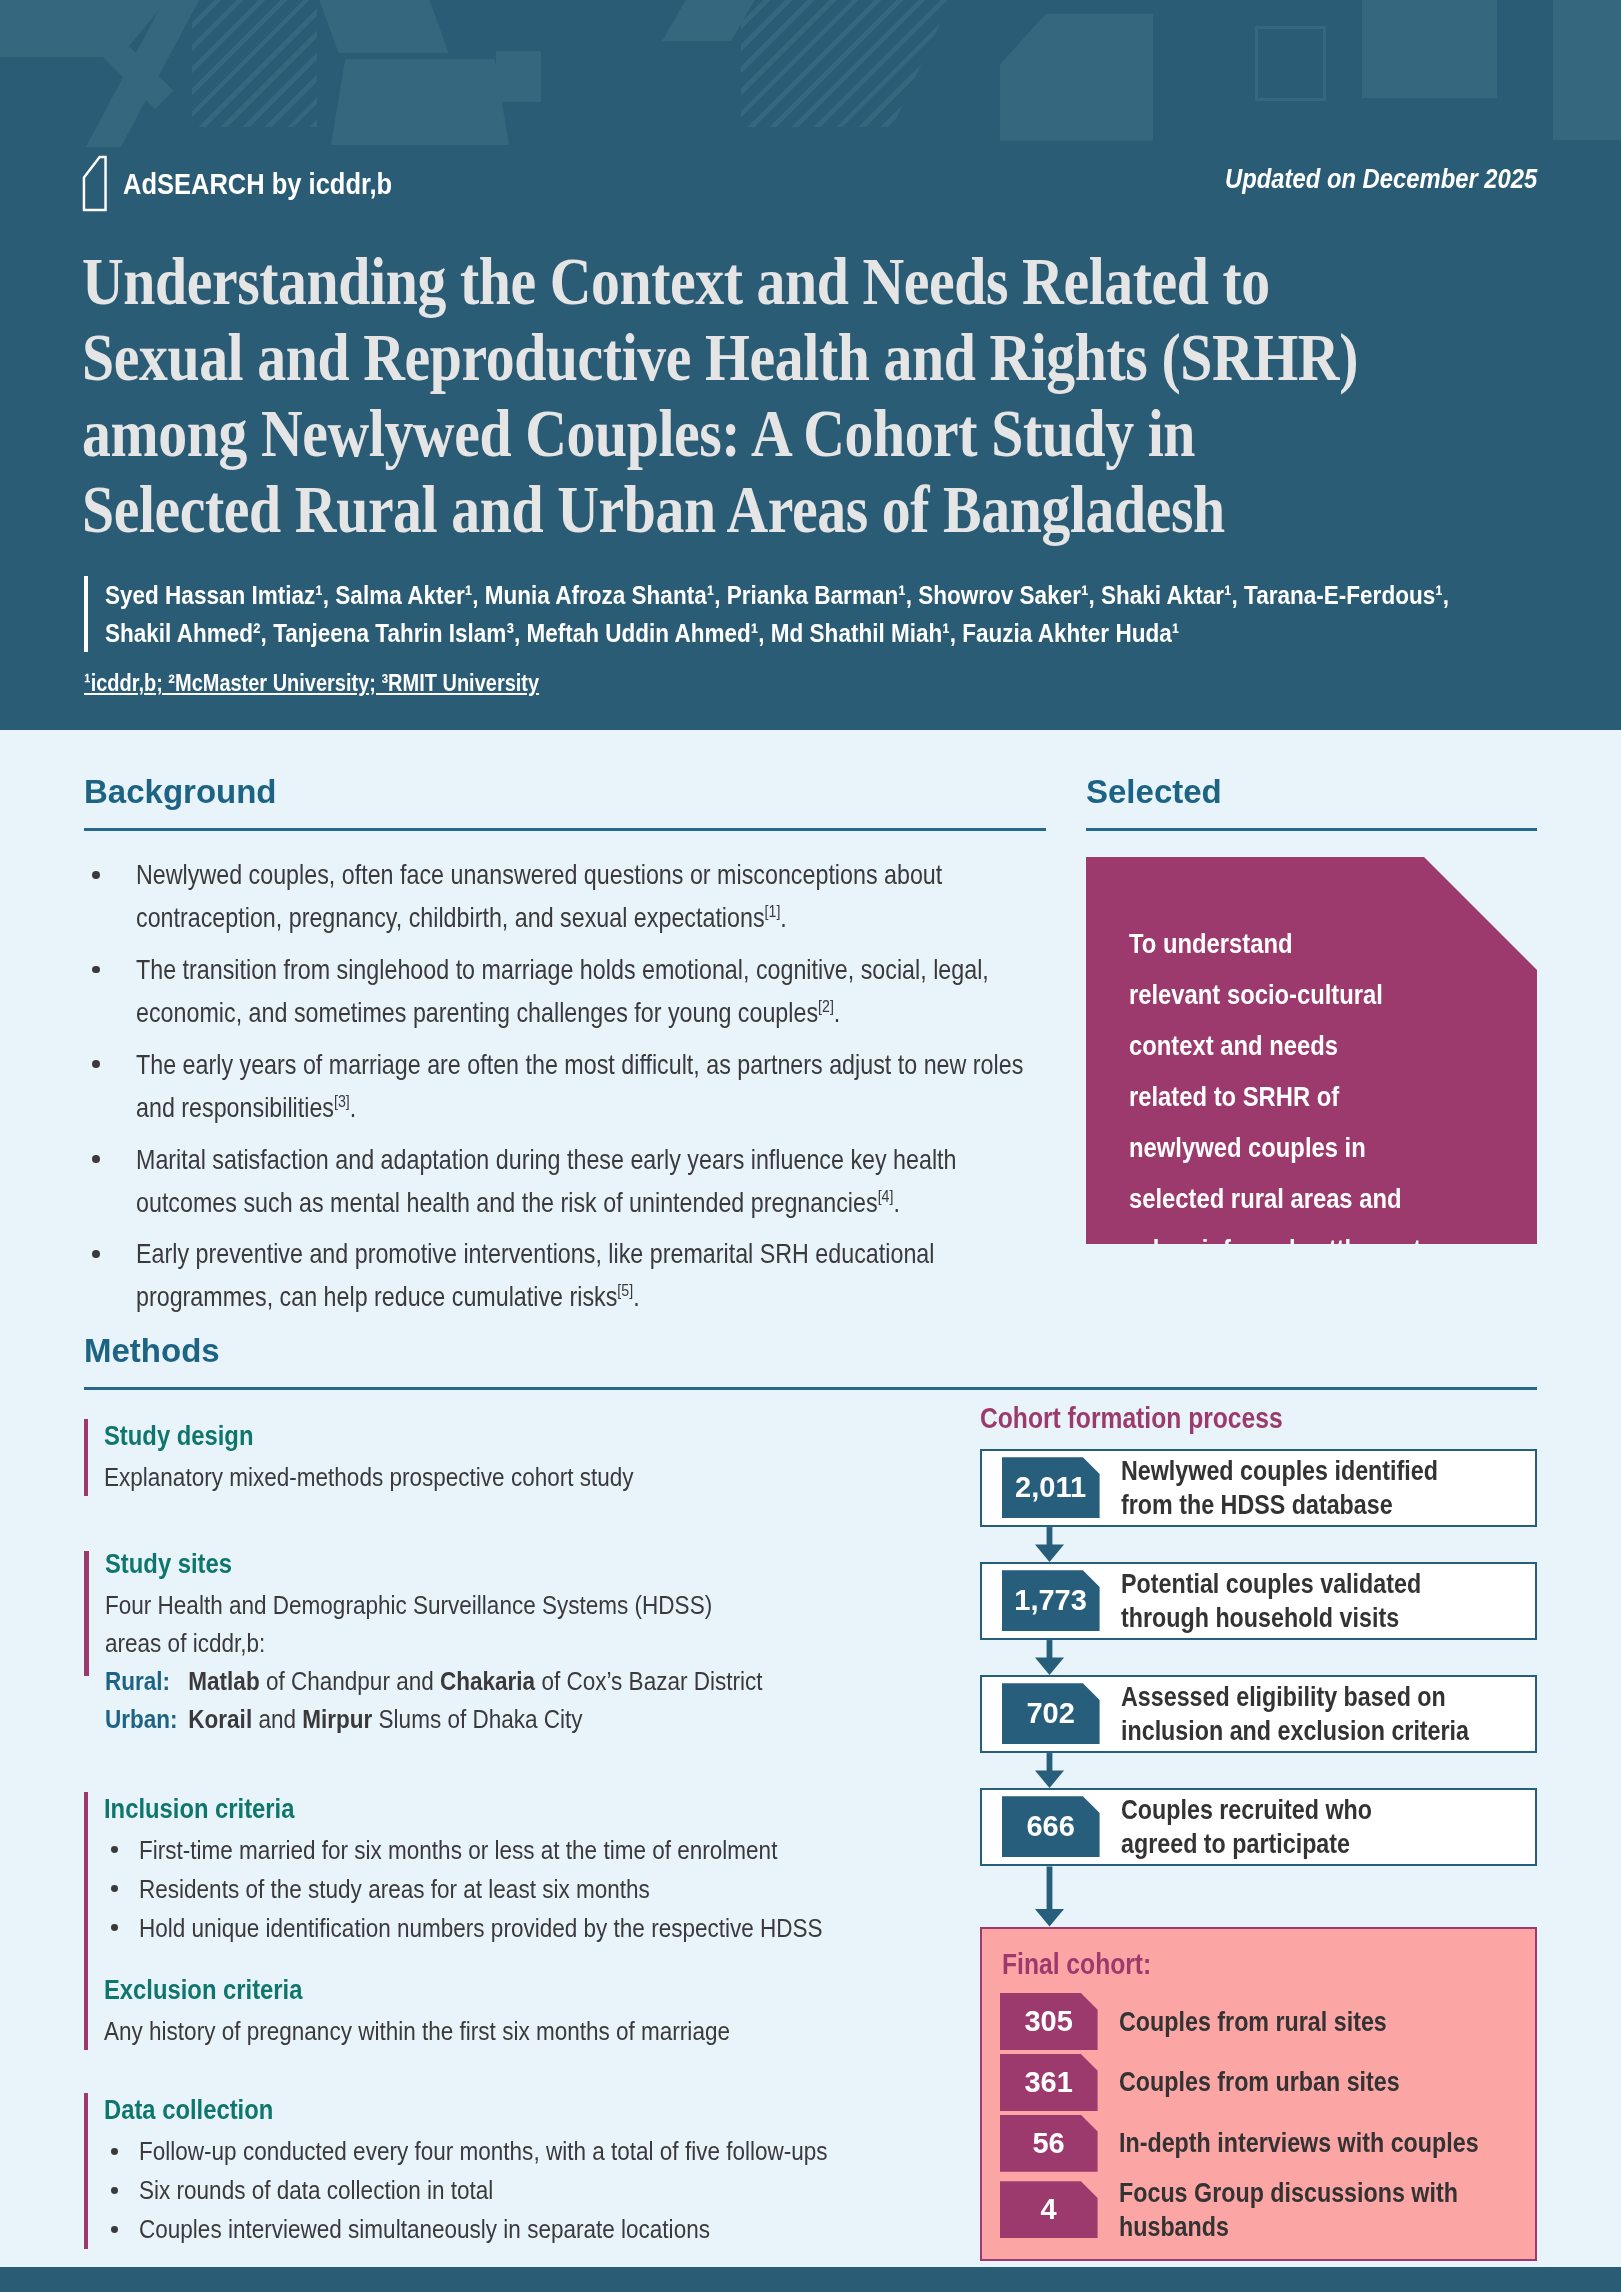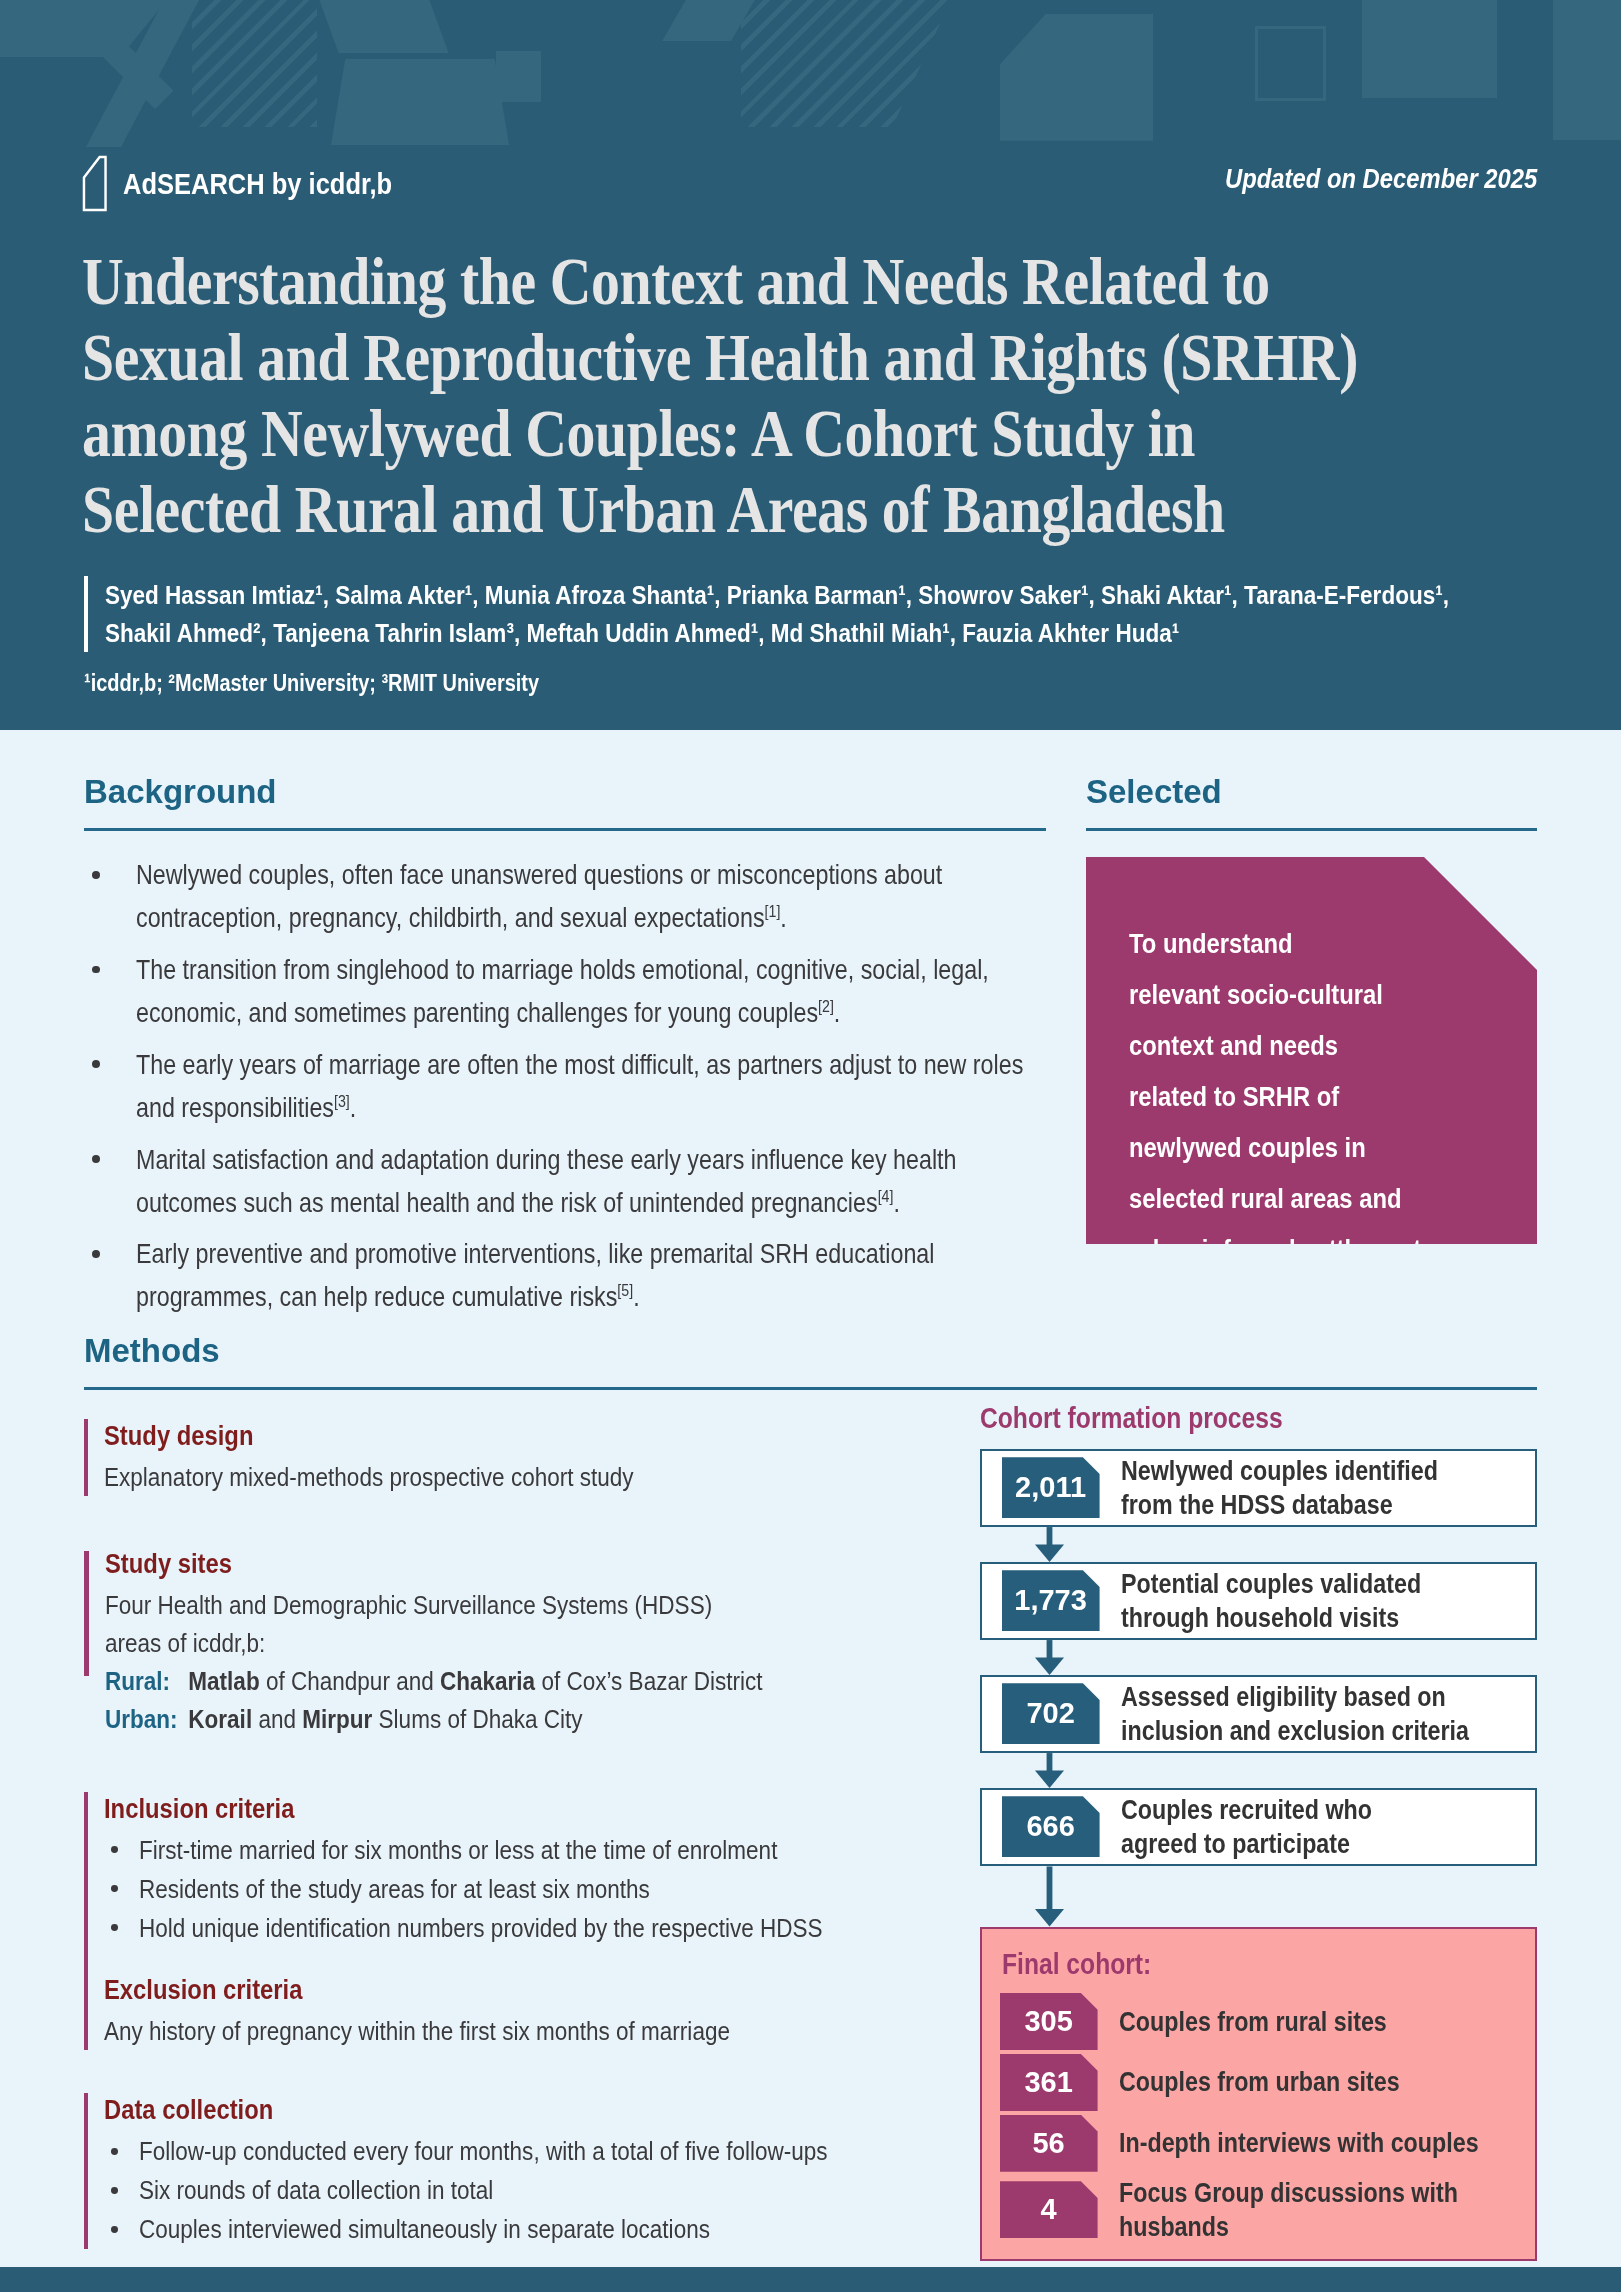--- a/index.html
+++ b/index.html
@@ -18,21 +18,21 @@
   .pat.out{border:3.9px solid #35687F;}
   .pat.hatch{background:repeating-linear-gradient(135deg,#35687F 0 4.9px,transparent 4.9px 15.7px);}
   .brand-row{position:absolute;left:82px;top:155px;right:84px;height:63px;}
   .logo{position:absolute;left:0;top:0;display:flex;align-items:center;gap:15.7px;text-align:center;}
   .logo-text{color:#fff;font-size:30px;font-weight:700;white-space:nowrap;}
   .updated{position:absolute;right:0;top:7.8px;color:#fff;font-size:28px;font-weight:700;font-style:italic;white-space:nowrap;}
   .title{position:absolute;left:82px;top:243px;color:#e5e5e5;font-size:68px;font-weight:700;letter-spacing:-0.5px;line-height:76px;font-family:Liberation Serif, serif;}
   .title div{white-space:nowrap;}
   .authors{position:absolute;left:84px;top:576px;border-left:4.9px solid #fff;padding-left:16.7px;color:#fff;font-size:26.5px;font-weight:700;line-height:38px;}
   .authors div{white-space:nowrap;}
-  .affils{position:absolute;left:84px;top:670px;color:#fff;font-size:23.5px;font-weight:700;white-space:nowrap;}
+  .affils{position:absolute;left:84px;top:670px;color:#fff;font-size:23.5px;font-weight:700;white-space:nowrap;text-decoration:underline;}
 
   
   .h2{font-size:33px;font-weight:700;color:#1D6384;line-height:39px;}
   .rule{height:2.9px;background:#24688C;}
 
   
   .sec-bg{position:absolute;left:84px;top:772px;width:962px;}
   .sec-bg .rule{margin-top:16.7px;}
   .blist{list-style:none;margin:25.5px 0 0 0;padding:0 0 0 52px;}
   .blist li{position:relative;margin-bottom:14.7px;color:#3A3A3C;font-size:27.4px;line-height:37px;}
@@ -47,21 +47,21 @@
      padding:61px 0 0 43px;box-sizing:border-box;color:#fff;font-size:28px;font-weight:700;line-height:51px;}
   .obj-box div{white-space:nowrap;}
 
   
   .sec-methods-hd{position:absolute;left:84px;top:1331px;width:1453px;}
   .sec-methods-hd .rule{margin-top:16.7px;}
   .mcol{position:absolute;left:84px;top:1419px;width:882px;}
   .msec{border-left:4.9px solid #9D3A6D;padding-left:15.7px;position:relative;}
   .msec.shortbar{border-left:none;padding-left:20.6px;}
   .msec.shortbar::before{content:"";position:absolute;left:0;top:3.9px;width:4.9px;height:125px;background:#9D3A6D;}
-  .msec h3{margin:0 0 5.9px 0;font-size:28px;font-weight:700;color:#7f1d1d;line-height:33px;}
+  .msec h3{margin:0 0 5.9px 0;font-size:28px;font-weight:700;color:#0f766e;line-height:33px;}
   .mbody{color:#3A3A3C;font-size:26.5px;line-height:38px;}
   .mlist{list-style:none;margin:3.9px 0 0 0;padding:0 0 0 35px;}
   .mlist li{position:relative;color:#3A3A3C;font-size:26.5px;line-height:39px;}
   .mlist li::before{content:"";position:absolute;left:-27.4px;top:15.7px;width:6.9px;height:6.9px;border-radius:50%;background:#3A3A3C;}
   .site-label{display:inline-block;width:98px;color:#1D6384;font-weight:700;}
   .bold{font-weight:700;}
   .gap-design{margin-bottom:51px;}
   .gap-sites{margin-bottom:54px;}
   .gap-crit{margin-bottom:43px;}
   .crit-split{height:25.5px;}

